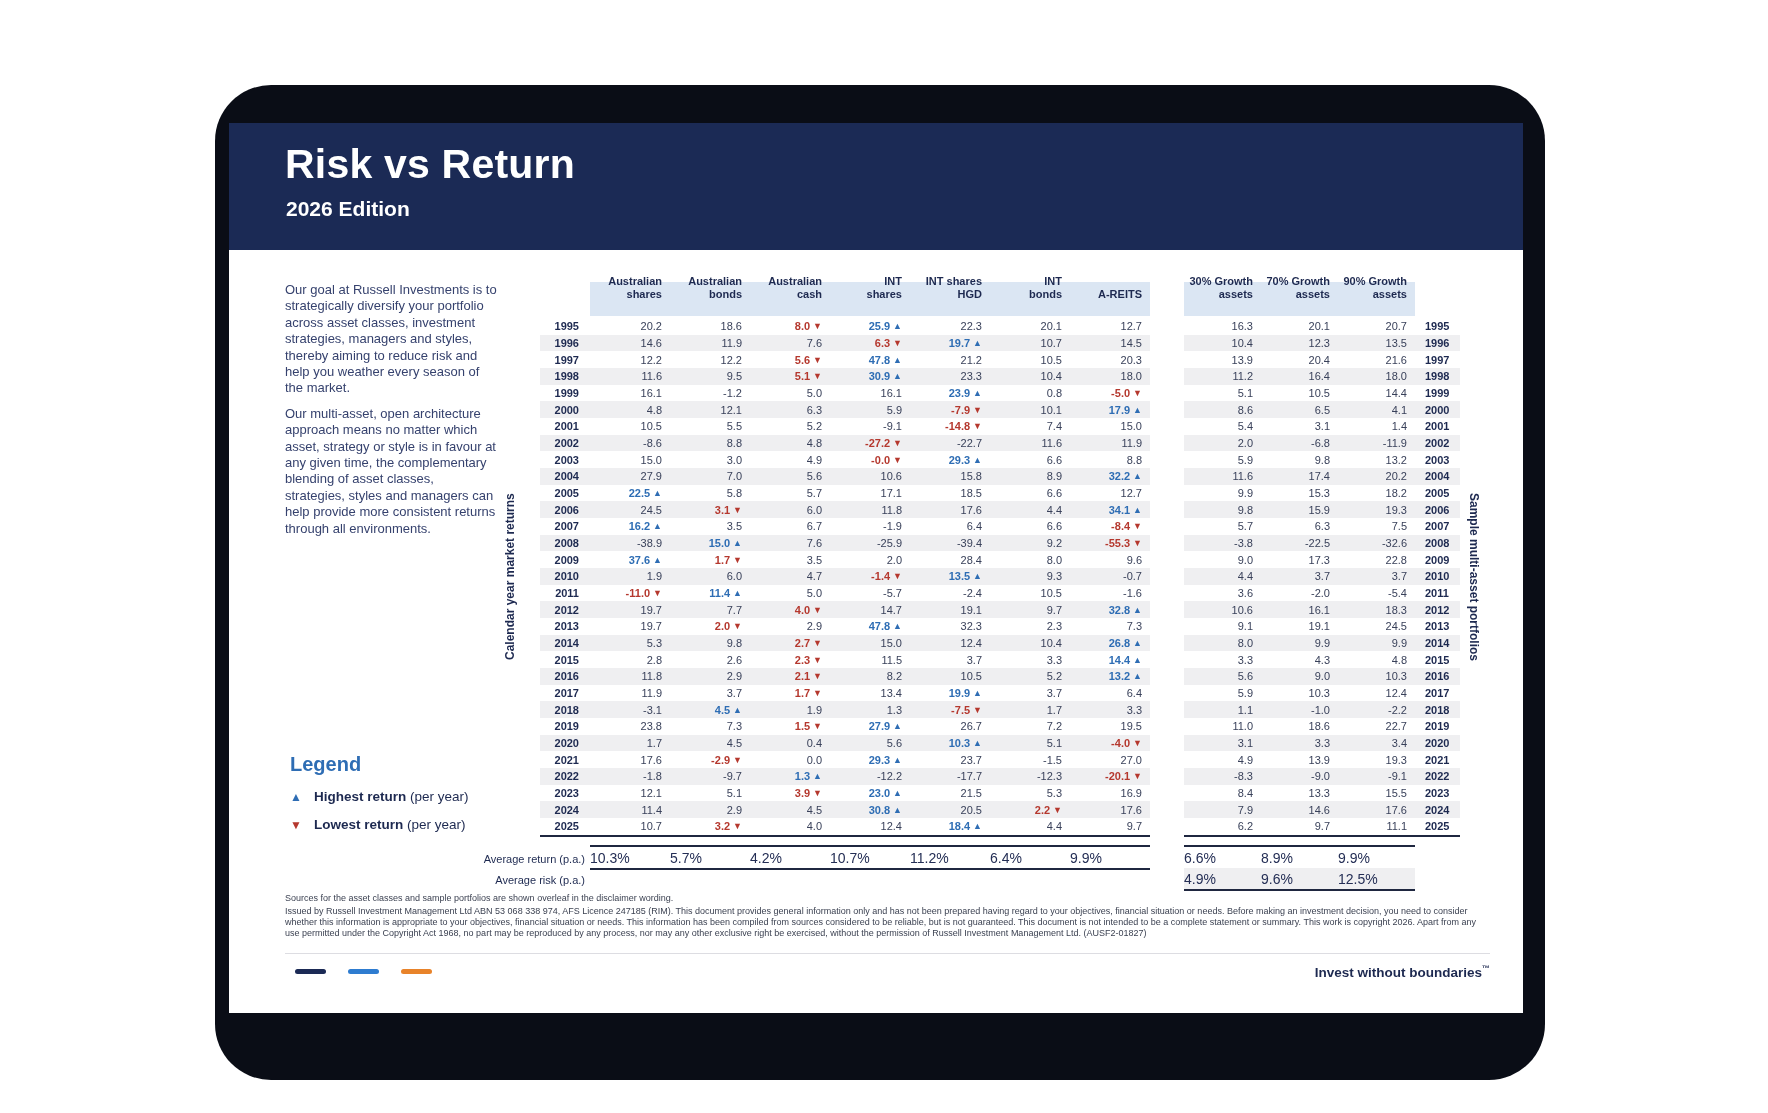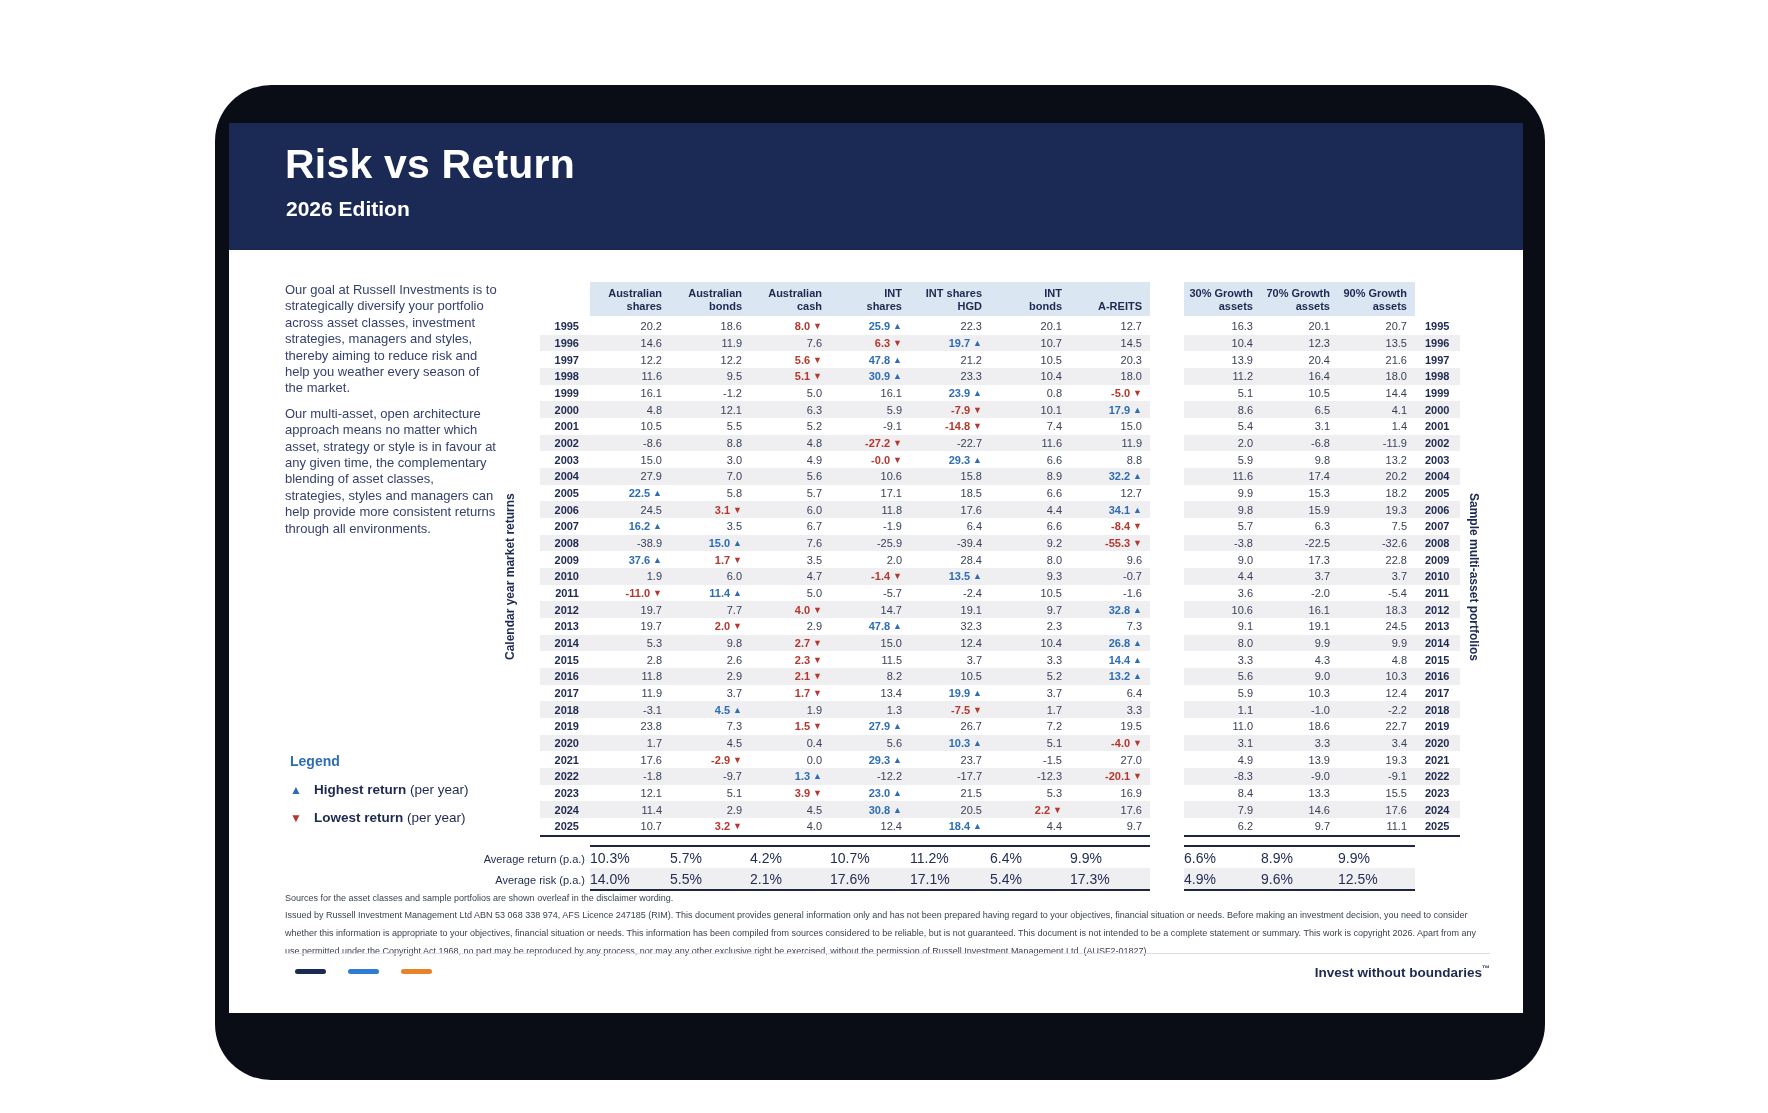--- a/index.html
+++ b/index.html
@@ -16,38 +16,38 @@
   .logo{position:absolute;right:33px;top:30px;display:flex;align-items:center;gap:11px;}
   .logo-mark{width:64px;height:64px;}
   .logo-text{font-family:"Liberation Serif",serif;color:#ffffff;font-size:28px;line-height:29px;}
 
   
   .intro{position:absolute;left:56px;top:159px;width:212px;font-size:13px;line-height:16.4px;color:#36426e;}
   .intro p{margin:0 0 9px 0;}
 
   
   .legend{position:absolute;left:61px;top:630px;}
-  .legend-title{font-size:14px;font-weight:bold;color:#2e6db4;}
+  .legend-title{font-size:20px;font-weight:bold;color:#2e6db4;}
   .legend-item{display:flex;align-items:center;gap:12px;margin-top:13px;font-size:13.5px;color:#1d2950;}
   .legend-item .tri{font-size:12px;}
   .tri.hi{color:#2e6db4;} .tri.lo{color:#b5382e;}
 
   
   .vlabel{position:absolute;top:195px;height:518px;display:flex;align-items:center;justify-content:center;
           font-size:12px;font-weight:bold;color:#1d2950;}
   .vlabel-left{left:272px;width:18px;writing-mode:vertical-rl;transform:rotate(180deg);}
   .vlabel-right{left:1236px;width:18px;writing-mode:vertical-rl;}
 
   
   .mtable{position:absolute;left:311px;top:159px;}
   .ptable{position:absolute;left:955px;top:159px;}
   .thead{display:flex;}
   .hband{display:flex;background:#dbe6f3;}
   .hcell{width:80px;height:34px;display:flex;flex-direction:column;justify-content:flex-end;align-items:flex-end;
-         box-sizing:border-box;padding:0 8px 4px 0;font-size:11px;line-height:12.5px;font-weight:bold;
+         box-sizing:border-box;padding:0 8px 16px 0;font-size:11px;line-height:12.5px;font-weight:bold;
          color:#1d2950;text-align:right;}
   .ptable .hcell{width:77px;}
   .yspace{width:50px;}
   .rows{margin-top:2px;border-bottom:2px solid #1f2740;}
   .trow{display:flex;height:16.68px;align-items:center;}
   .trow.alt{background:#efeff1;}
   .ycell{width:50px;box-sizing:border-box;text-align:right;padding-right:11px;
          font-size:11px;font-weight:bold;color:#1d2950;}
   .ycell.right{width:45px;text-align:left;padding:0 0 0 10px;}
   .cell{width:80px;box-sizing:border-box;display:flex;justify-content:flex-end;align-items:center;padding-right:8px;
@@ -65,21 +65,21 @@
   .avg-frame.market{left:361px;width:560px;}
   .avg-frame.portfolio{left:955px;width:231px;}
   .arow{display:flex;height:21px;align-items:center;}
   .arow.risk{background:#efeff1;}
   .acell{width:80px;box-sizing:border-box;text-align:left;padding-right:8px;
          font-size:14px;color:#242e55;}
   .avg-frame.portfolio .acell{width:77px;}
 
   
   .sources{position:absolute;left:56px;top:770px;font-size:9px;color:#3c4252;}
-  .disclaimer{position:absolute;left:56px;top:783px;width:1205px;font-size:9px;line-height:18px;color:#3c4252;}
+  .disclaimer{position:absolute;left:56px;top:783px;width:1205px;font-size:9px;line-height:11px;color:#3c4252;}
   .divider{position:absolute;left:56px;top:830px;width:1205px;height:1px;background:#dddde2;}
   .dashes{position:absolute;left:66px;top:846px;display:flex;gap:22px;}
   .dash{width:31px;height:5px;border-radius:2.5px;}
   .tagline{position:absolute;right:33px;top:841px;font-size:13.5px;font-weight:bold;color:#1d2950;}
   .tagline sup{font-size:8px;}
 </style>
 </head>
 <body>
 
 <div class="canvas">
@@ -1350,29 +1350,20 @@
       <div class="avg-frame market">
         <div class="arow" id="market-avg-return">
             <div class="acell">10.3%</div>
             <div class="acell">5.7%</div>
             <div class="acell">4.2%</div>
             <div class="acell">10.7%</div>
             <div class="acell">11.2%</div>
             <div class="acell">6.4%</div>
             <div class="acell">9.9%</div>
           </div>
-        <div class="arow risk" id="market-avg-risk">
-            <div class="acell">14.0%</div>
-            <div class="acell">5.5%</div>
-            <div class="acell">2.1%</div>
-            <div class="acell">17.6%</div>
-            <div class="acell">17.1%</div>
-            <div class="acell">5.4%</div>
-            <div class="acell">17.3%</div>
-          </div>
       </div>
       <div class="avg-frame portfolio">
         <div class="arow" id="portfolio-avg-return">
             <div class="acell">6.6%</div>
             <div class="acell">8.9%</div>
             <div class="acell">9.9%</div>
           </div>
         <div class="arow risk" id="portfolio-avg-risk">
             <div class="acell">4.9%</div>
             <div class="acell">9.6%</div>

